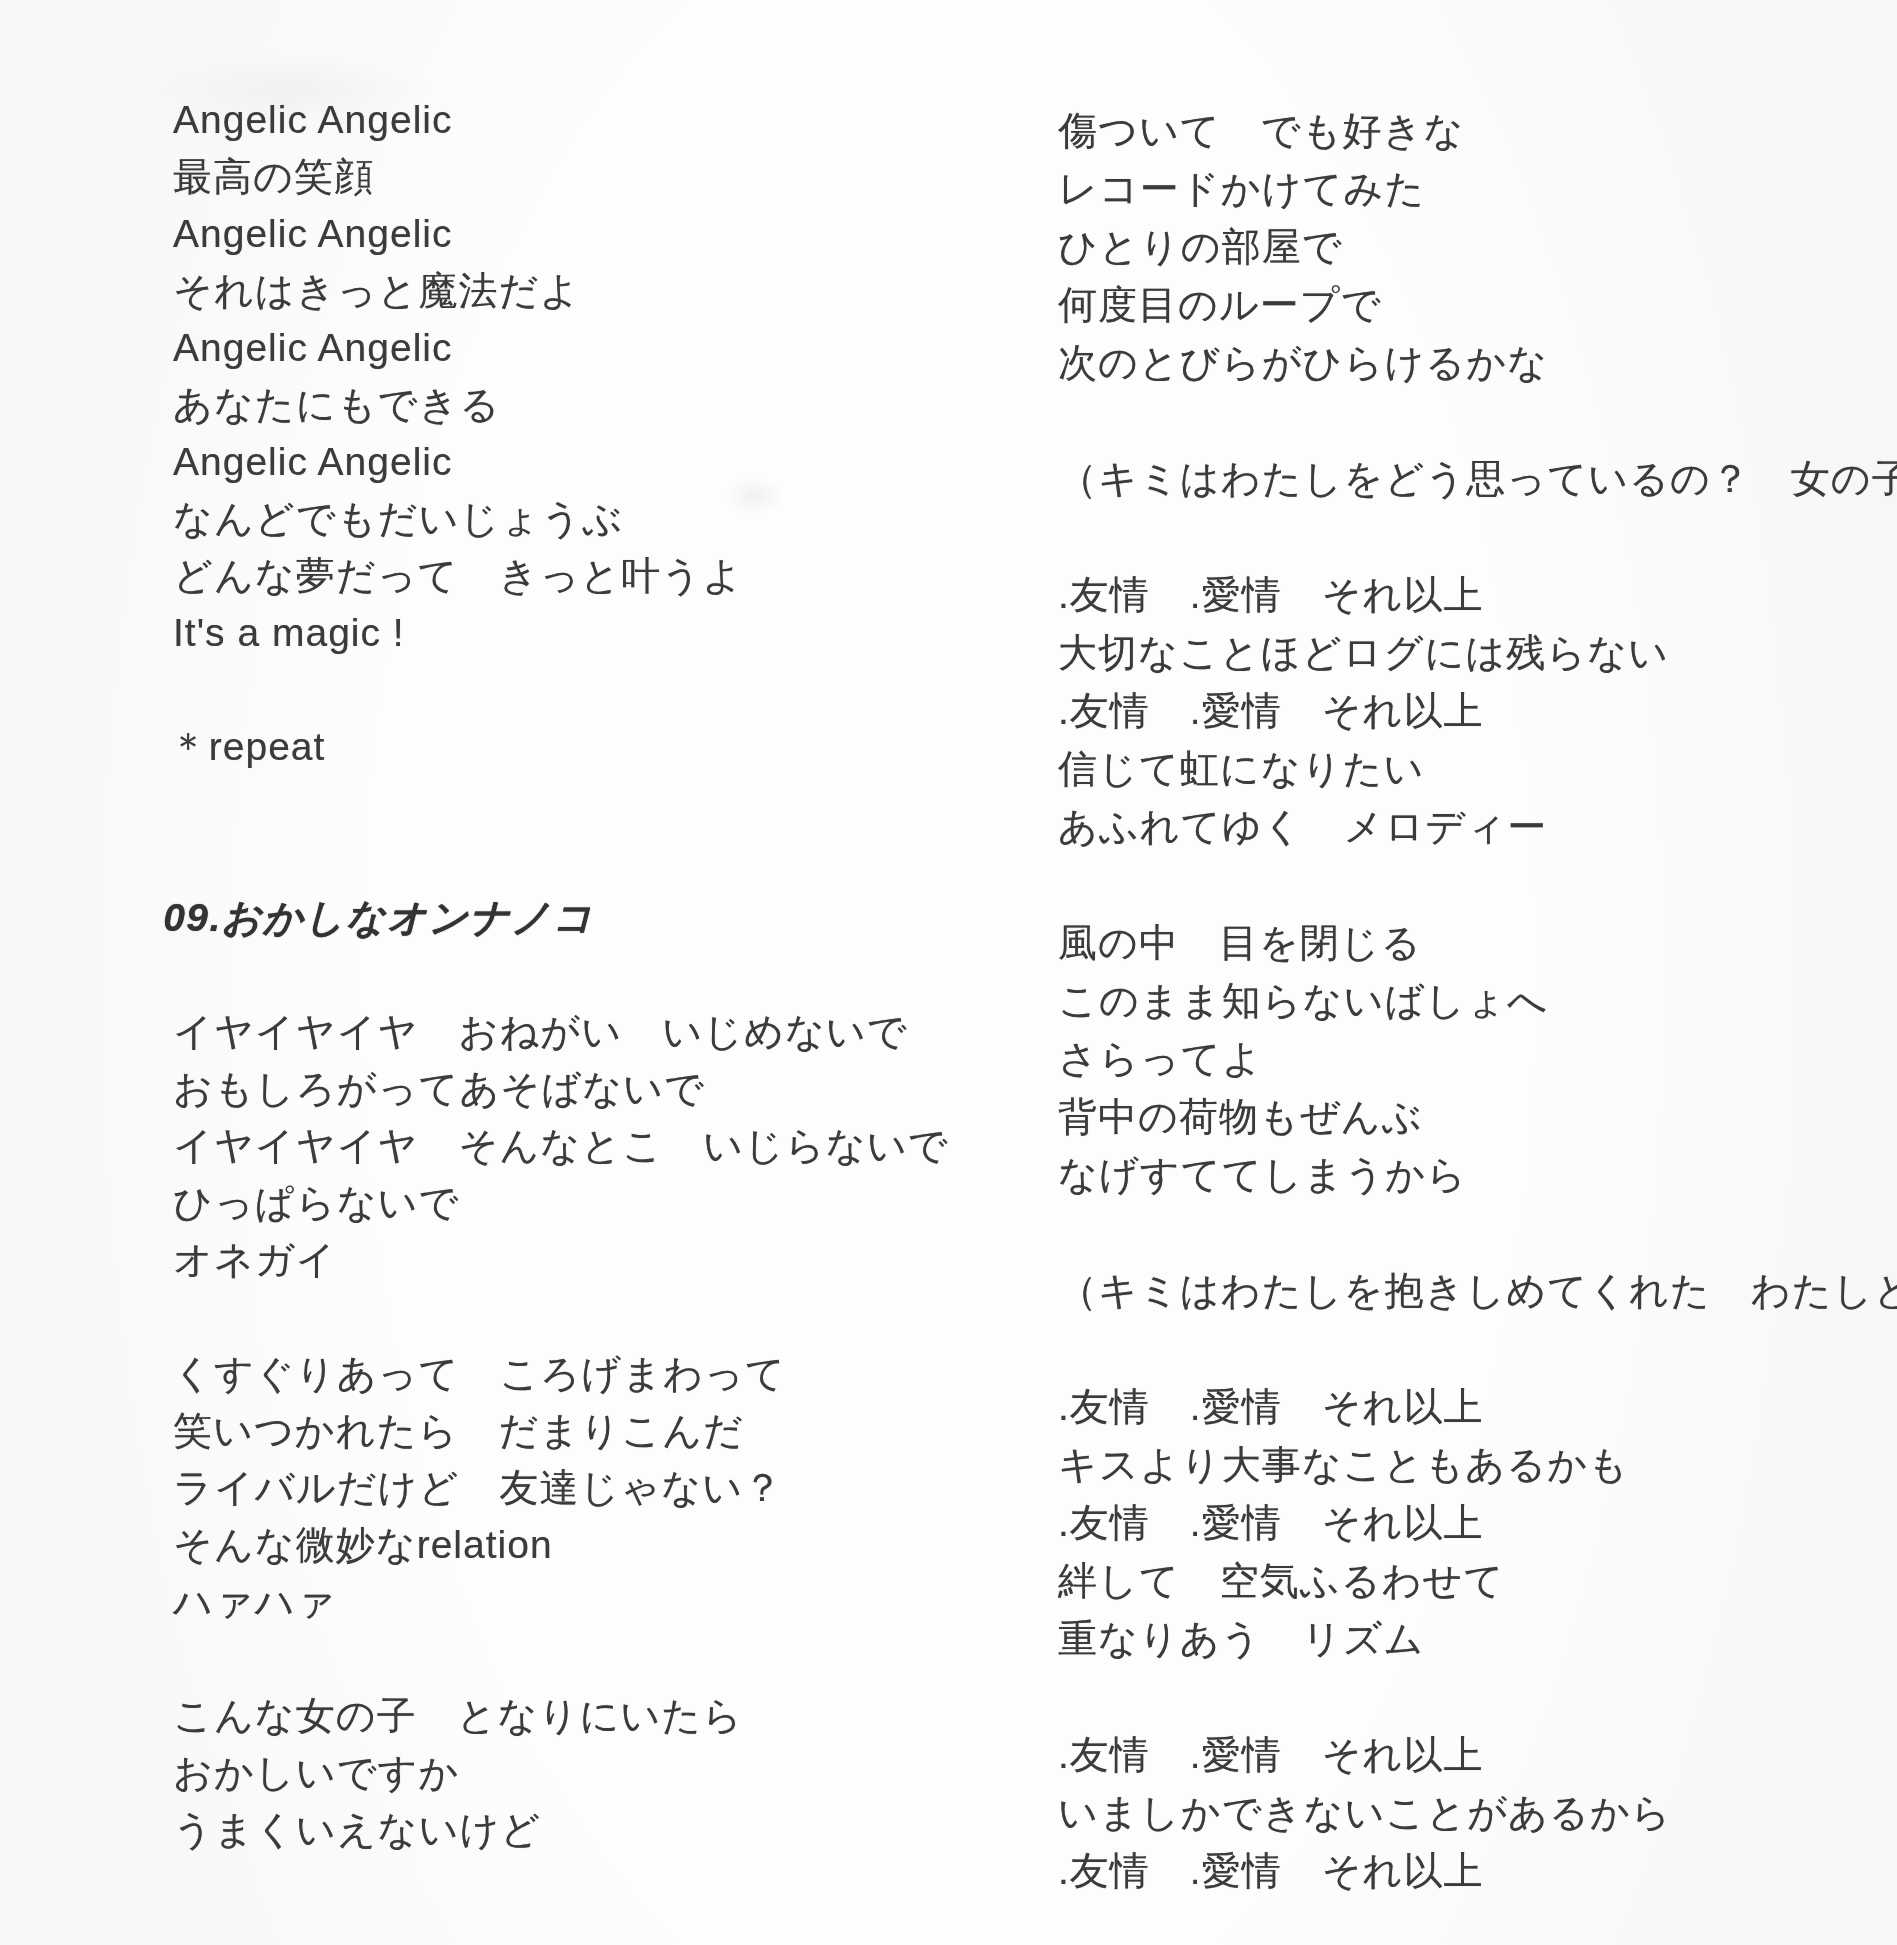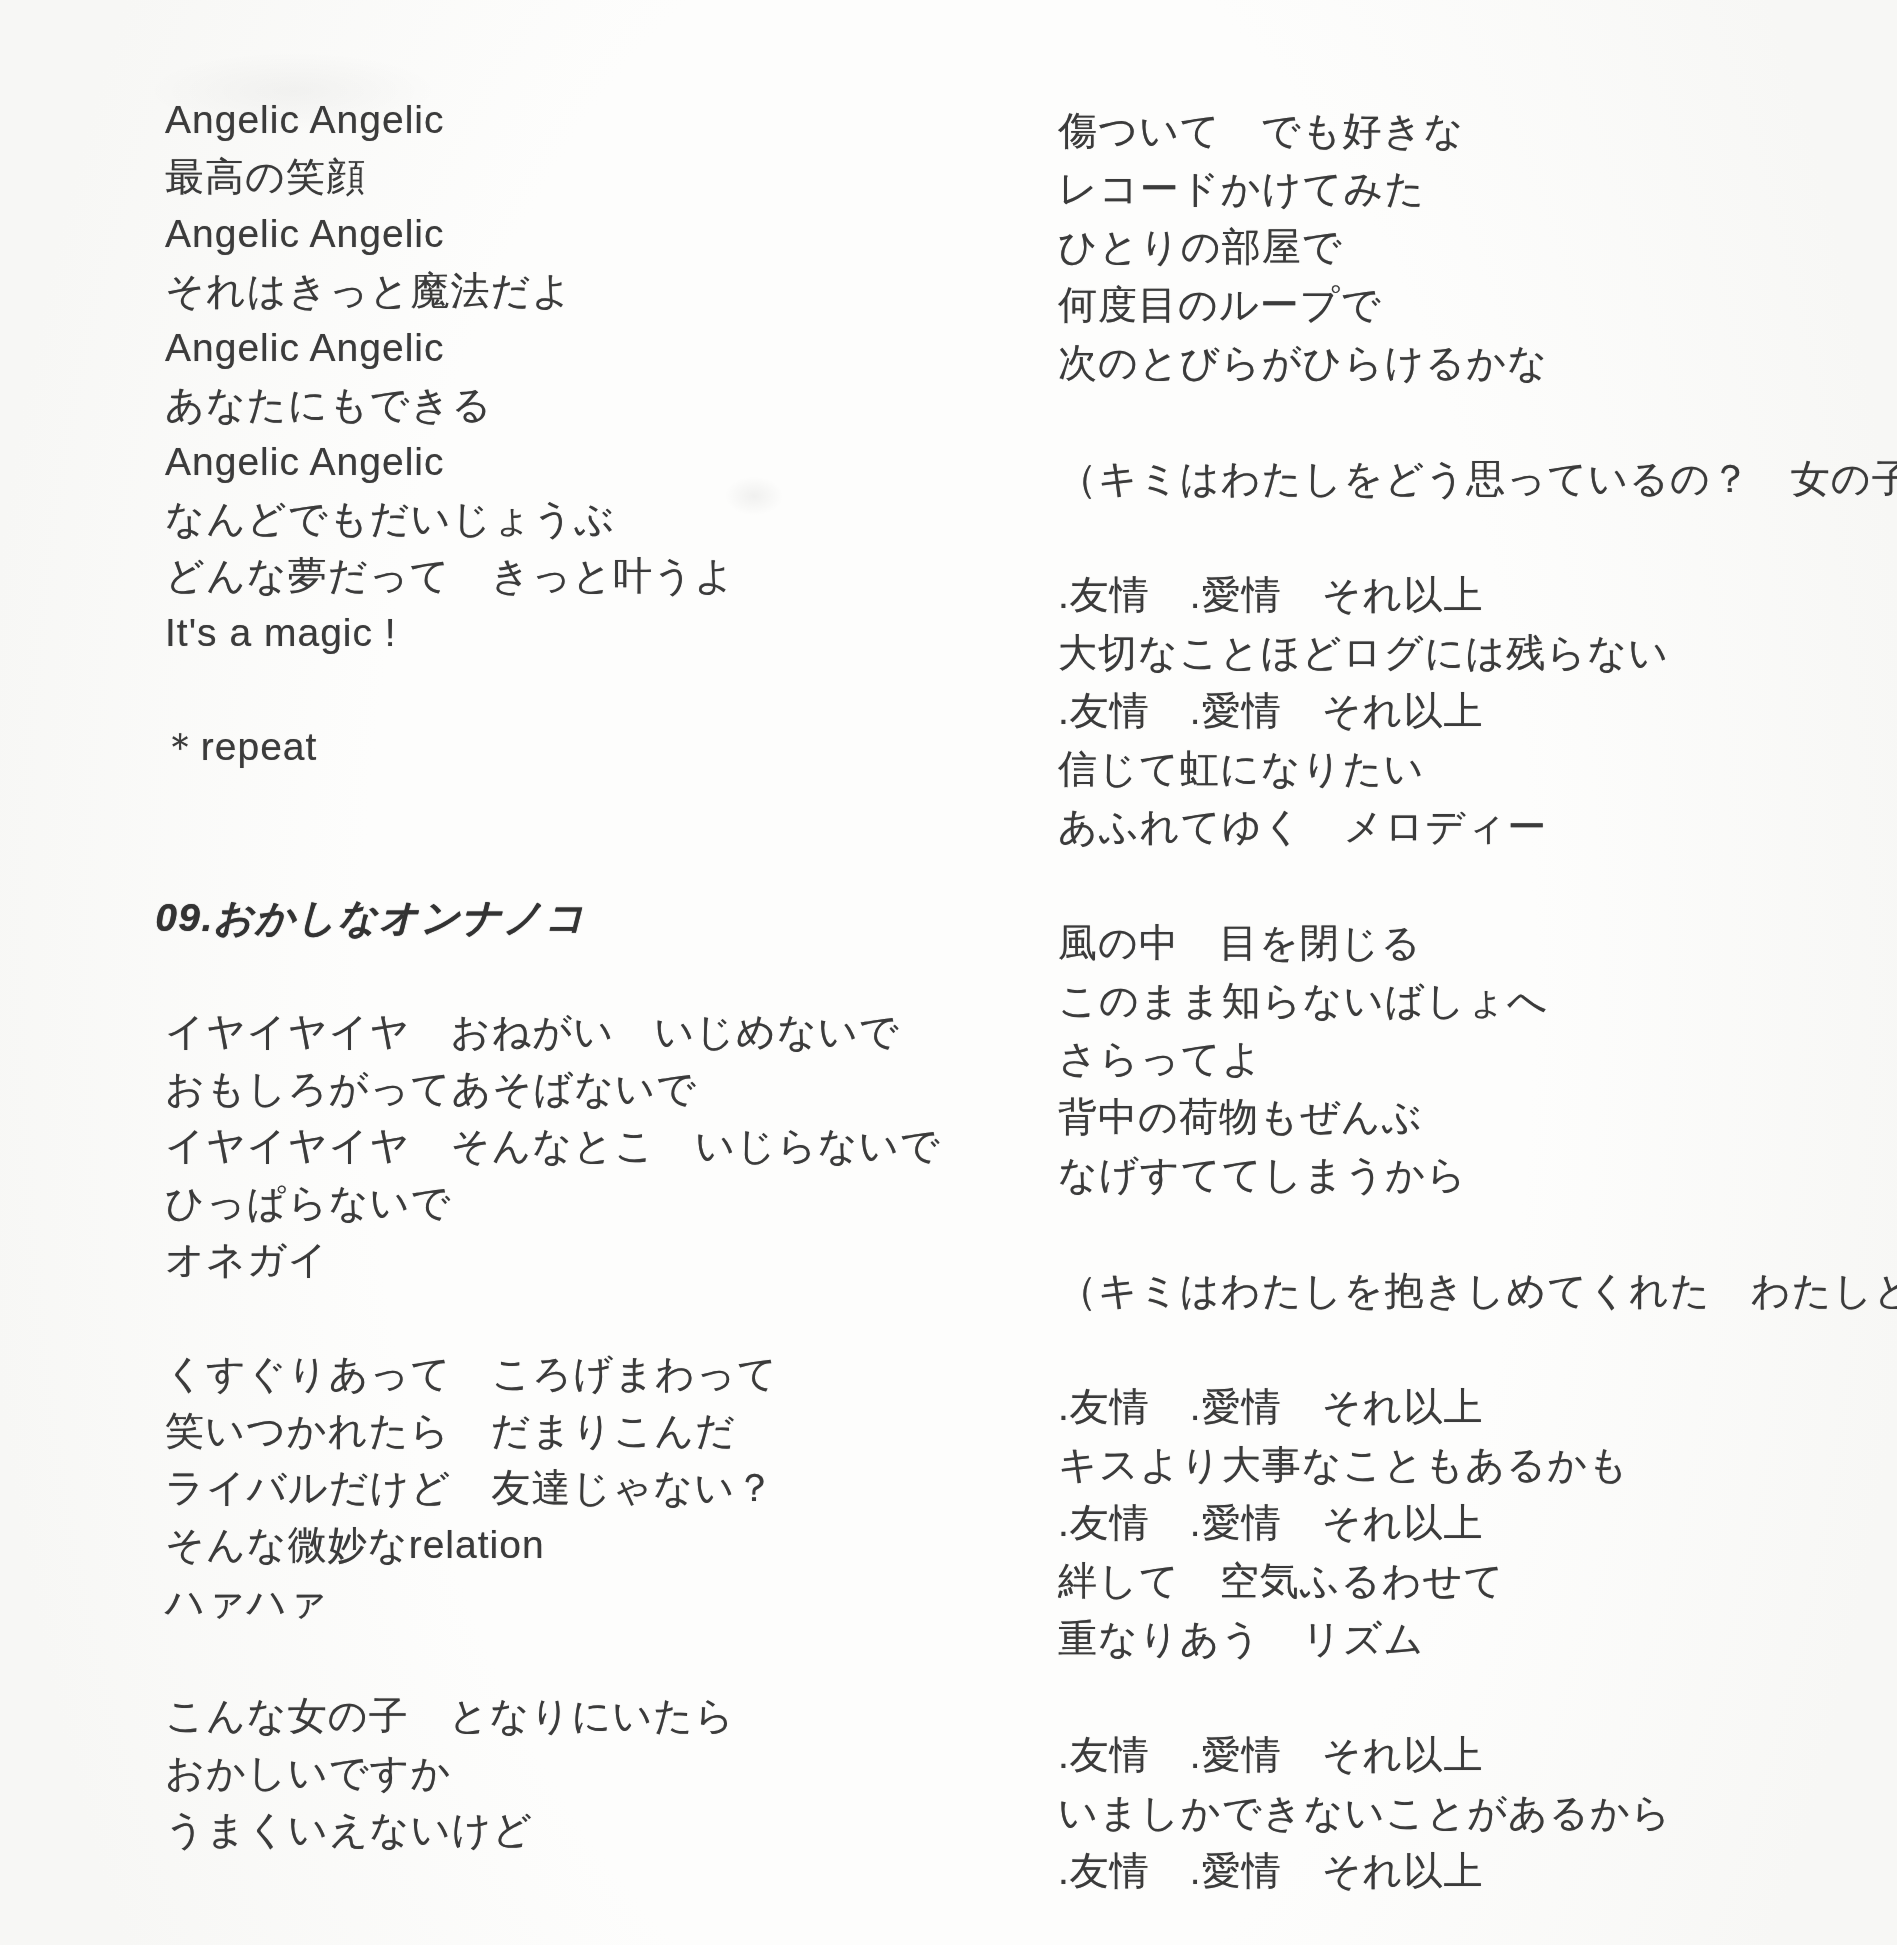--- a/index.html
+++ b/index.html
@@ -21,21 +21,21 @@
     inset: 0;
     background:
       radial-gradient(ellipse 209px 56px at 293px 91px, rgba(0,0,0,0.035), transparent 70%),
       radial-gradient(ellipse 42px 28px at 754px 496px, rgba(0,0,0,0.05), transparent 70%),
       radial-gradient(ellipse 976px 1812px at 948px 976px, #fdfdfc 60%, #f7f7f5 100%);
   }
   .column {
     position: absolute;
     white-space: pre;
   }
-  .column.left  { left: 165px;  top: 91px; width: 871px; }
+  .column.left  { left: 173px;  top: 91px; width: 871px; }
   .column.right { left: 1058px; top: 102px; width: 815px; }
   .line {
     height: 58px;
     line-height: 58px;
     font-size: 39px;
     letter-spacing: 1px;
     white-space: pre;
     color: #3b3b3b;
     text-shadow: 0 0 0.7px rgba(40,40,40,0.55);
   }

